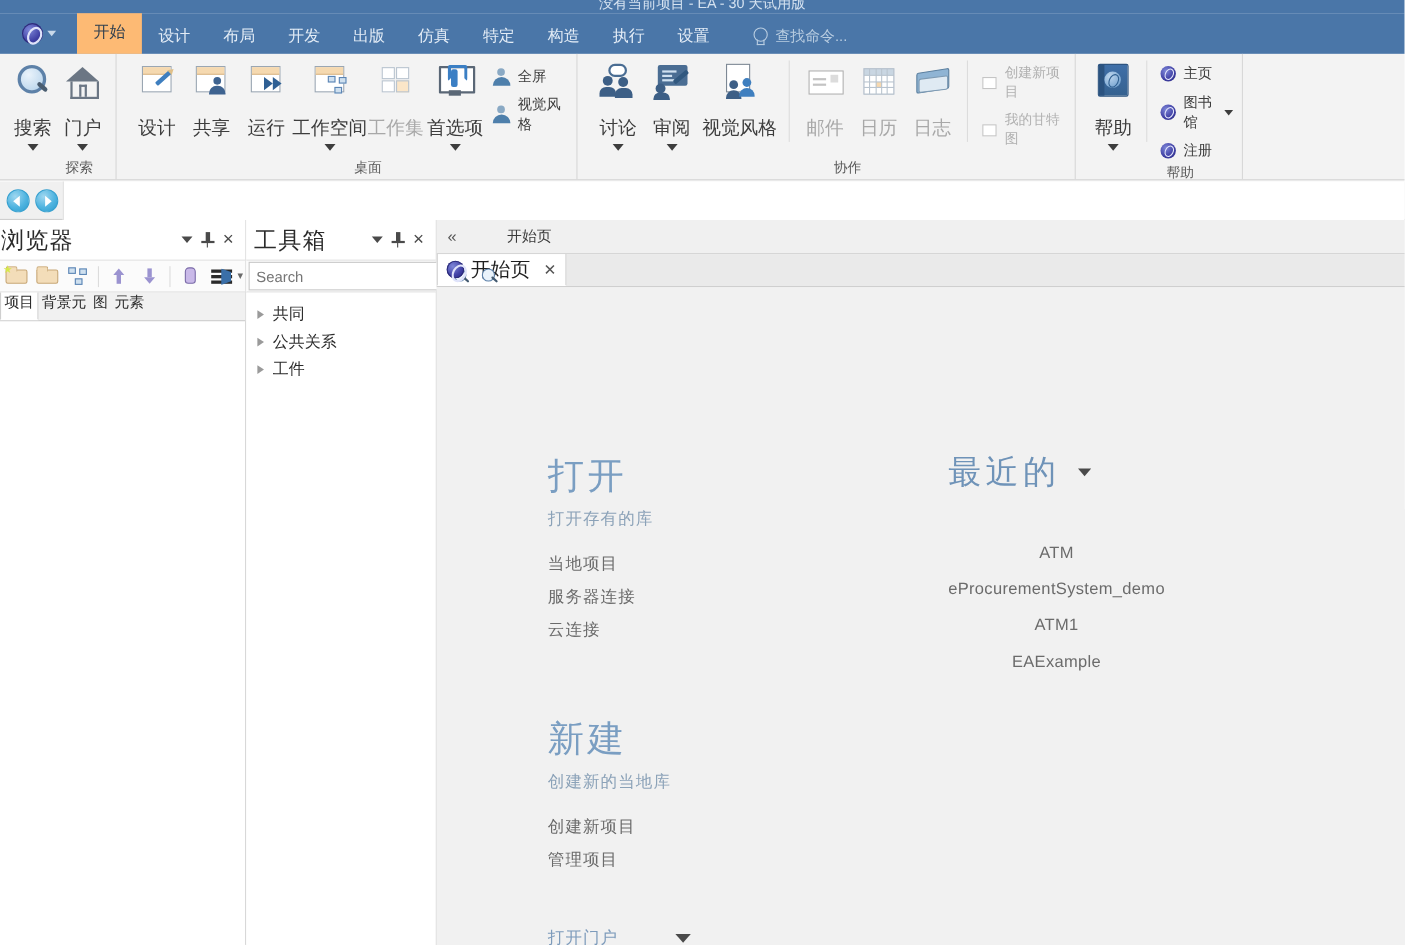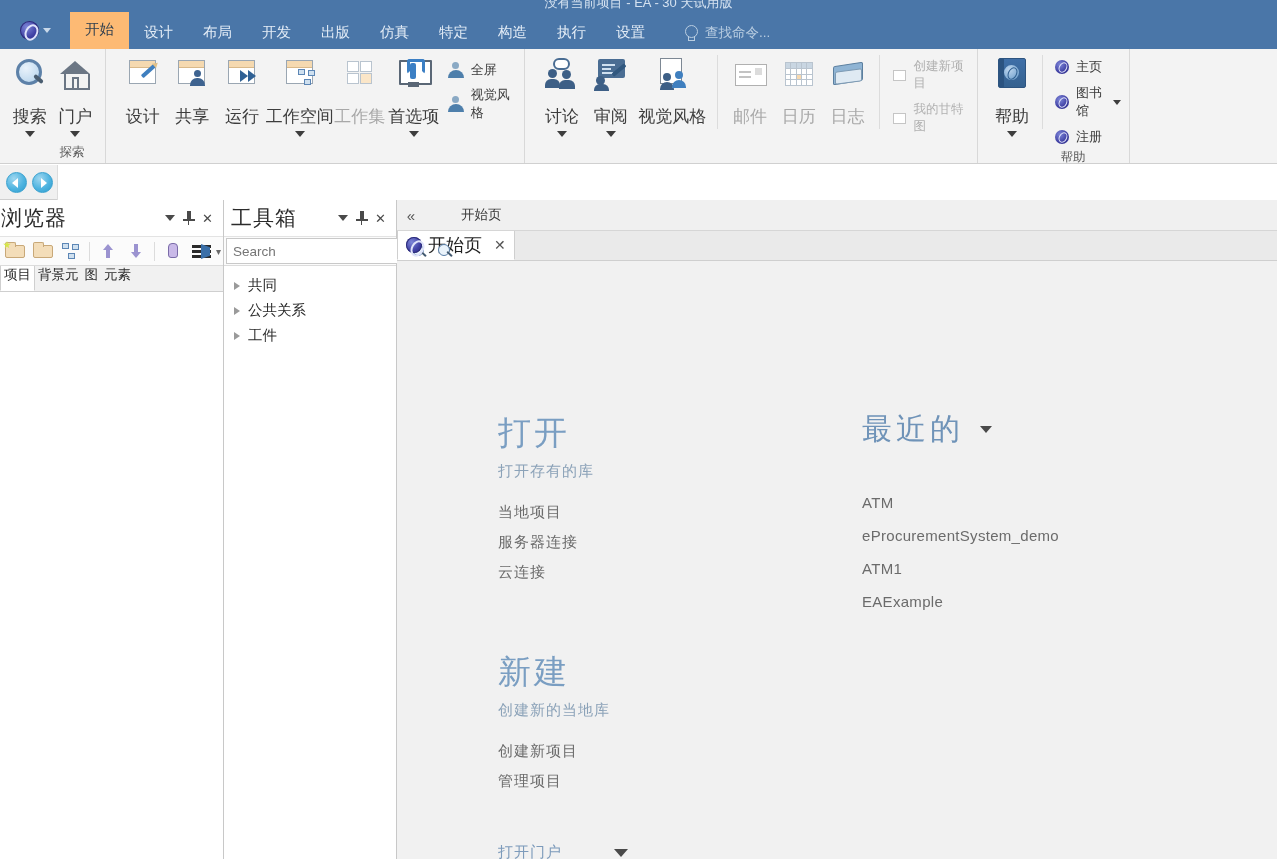--- a/index.html
+++ b/index.html
@@ -494,21 +494,21 @@
   .sec-sub { font-size: 15px; color: #8ba2b8; margin-top: 6px; letter-spacing: 1px; }
   .sec-link {
     font-size: 15px; color: #6b6b6b; margin-top: 0; letter-spacing: 1px; cursor: default;
   }
   .linklist { margin-top: 22px; display: flex; flex-direction: column; gap: 11px; }
   .recent-title { font-size: 30px; color: #6f93b8; letter-spacing: 4px; }
   .recent-caret {
     display: inline-block; width: 0; height: 0; margin-left: 12px; vertical-align: 6px;
     border-left: 6px solid transparent; border-right: 6px solid transparent; border-top: 7px solid #4a4a4a;
   }
-  .recent-list { margin-top: 44px; display: flex; flex-direction: column; gap: 16px; }
+  .recent-list { margin-top: 44px; display: flex; flex-direction: column; gap: 16px; align-items: center; }
   .recent-item { font-size: 15px; color: #6b6b6b; letter-spacing: 0.3px; cursor: default; }
   .portal-row { display: flex; align-items: center; gap: 52px; margin-top: 52px; }
   .portal-caret { width: 0; height: 0; border-left: 7px solid transparent; border-right: 7px solid transparent; border-top: 8px solid #4a4a4a; }
 </style>
 </head>
 <body>
 
 <div id="app">
 
   <div class="titlebar">
@@ -635,20 +635,21 @@
           <div class="srow">
             <span class="ic-sm"></span>
             <span>全屏</span>
           </div>
           <div class="srow">
             <span class="ic-sm"></span>
             <span>视觉风格</span>
           </div>
         </div>
       </div>
+      <div class="glabel">桌面</div>
     </div>
 
     <div class="rgroup" style="width:453px;">
       <div class="ritems" style="gap:3px;padding-left:14px;">
         <div class="rbtn">
           <span class="ico ic-disc">
             <span class="bubble"></span>
               <span class="h1"></span>
               <span class="h2"></span>
               <span class="b1"></span>
@@ -727,20 +728,21 @@
           <div class="cbrow">
             <span class="cbox"></span>
             <span>创建新项目</span>
           </div>
           <div class="cbrow">
             <span class="cbox"></span>
             <span>我的甘特图</span>
           </div>
         </div>
       </div>
+      <div class="glabel">协作</div>
     </div>
 
     <div class="rgroup" style="width:152px;">
       <div class="ritems" style="gap:6px;padding-left:12px;">
         <div class="rbtn">
           <span class="ico">
             <span class="ic-help"></span>
               <span class="helpball"></span>
           </span>
           <span class="lbl">帮助</span>

